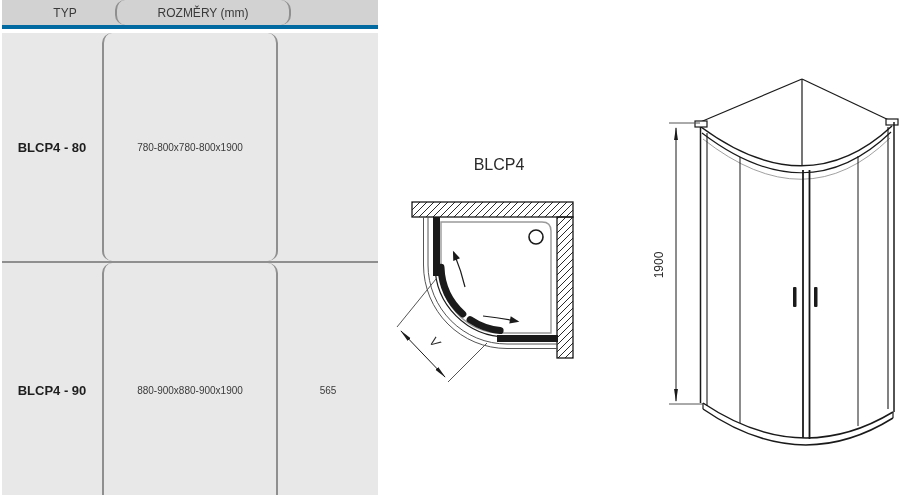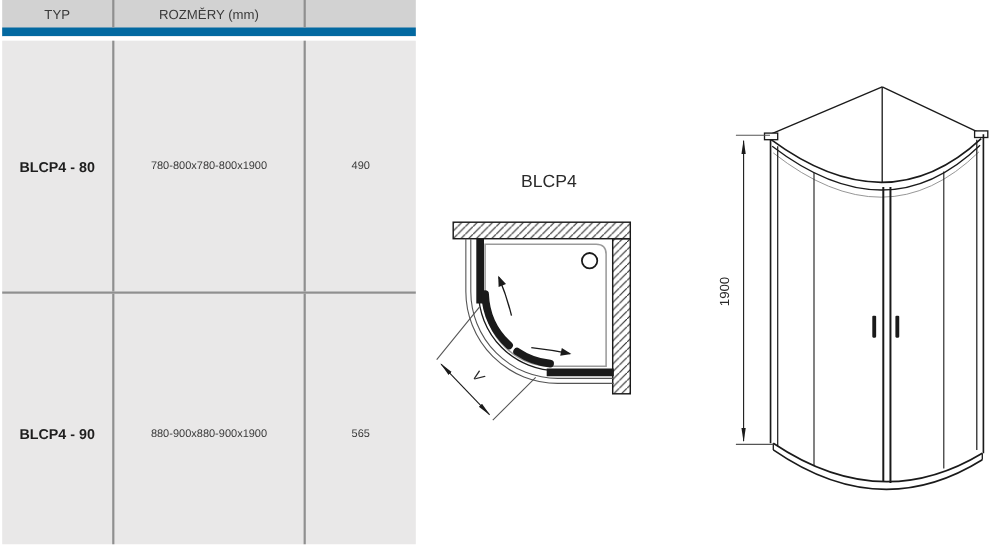--- a/index.html
+++ b/index.html
@@ -2,29 +2,29 @@
 <html><head>
 <meta charset="utf-8">
 <style>
   html,body{margin:0;padding:0;background:#fff;}
   .stage{
     position:relative;width:900px;height:495px;background:#ffffff;
     font-family:"Liberation Sans",sans-serif;overflow:hidden;color:#333;
   }
   
   .spec-table{position:absolute;left:2px;top:0;width:376px;height:495px;}
-  .thead{display:flex;height:25px;background:#d2d2d2;border-bottom:8px solid #0369a1;}
+  .thead{display:flex;height:25px;background:#d2d2d2;border-bottom:4px solid #0369a1;padding-left:13px;}
   .tgap{height:4px;background:#ffffff;}
   .tbody{display:flex;flex-direction:column;height:484px;background:#e9e8e8;}
   .trow{display:flex;}
   .row1{height:228px;border-bottom:2px solid #8f8f8f;}
   .row2{flex:1;}
   .cell{display:flex;align-items:center;justify-content:center;text-align:center;}
   .c1{width:100px;}
-  .c2{width:172px;border-left:2px solid #8f8f8f;border-right:2px solid #8f8f8f;}
+  .c2{width:172px;border-left:2px solid #8f8f8f;border-right:2px solid #8f8f8f;border-radius:10px;}
   .c3{flex:1;}
   .th{font-size:12px;color:#3a3a3a;}
   .typ{font-size:13px;font-weight:bold;color:#1e1e1e;}
   .val{font-size:10px;color:#3a3a3a;}
   
   .plan-svg{position:absolute;left:395px;top:150px;}
   .elev-svg{position:absolute;left:650px;top:70px;}
   svg text{font-family:"Liberation Sans",sans-serif;fill:#2a2a2a;}
   .plan-title{font-size:16px;}
   .v-label{font-size:13px;font-style:italic;}
@@ -38,21 +38,20 @@
   <div class="spec-table">
     <div class="thead">
       <div class="cell c1 th">TYP</div>
       <div class="cell c2 th">ROZMĚRY (mm)</div>
     </div>
     <div class="tgap"></div>
     <div class="tbody">
       <div class="trow row1">
         <div class="cell c1 typ">BLCP4 - 80</div>
         <div class="cell c2 val">780-800x780-800x1900</div>
-        <div class="cell c3 val">490</div>
       </div>
       <div class="trow row2">
         <div class="cell c1 typ">BLCP4 - 90</div>
         <div class="cell c2 val">880-900x880-900x1900</div>
         <div class="cell c3 val">565</div>
       </div>
     </div>
   </div>
 
   <svg class="plan-svg" width="210" height="246" viewBox="0 0 210 246">

